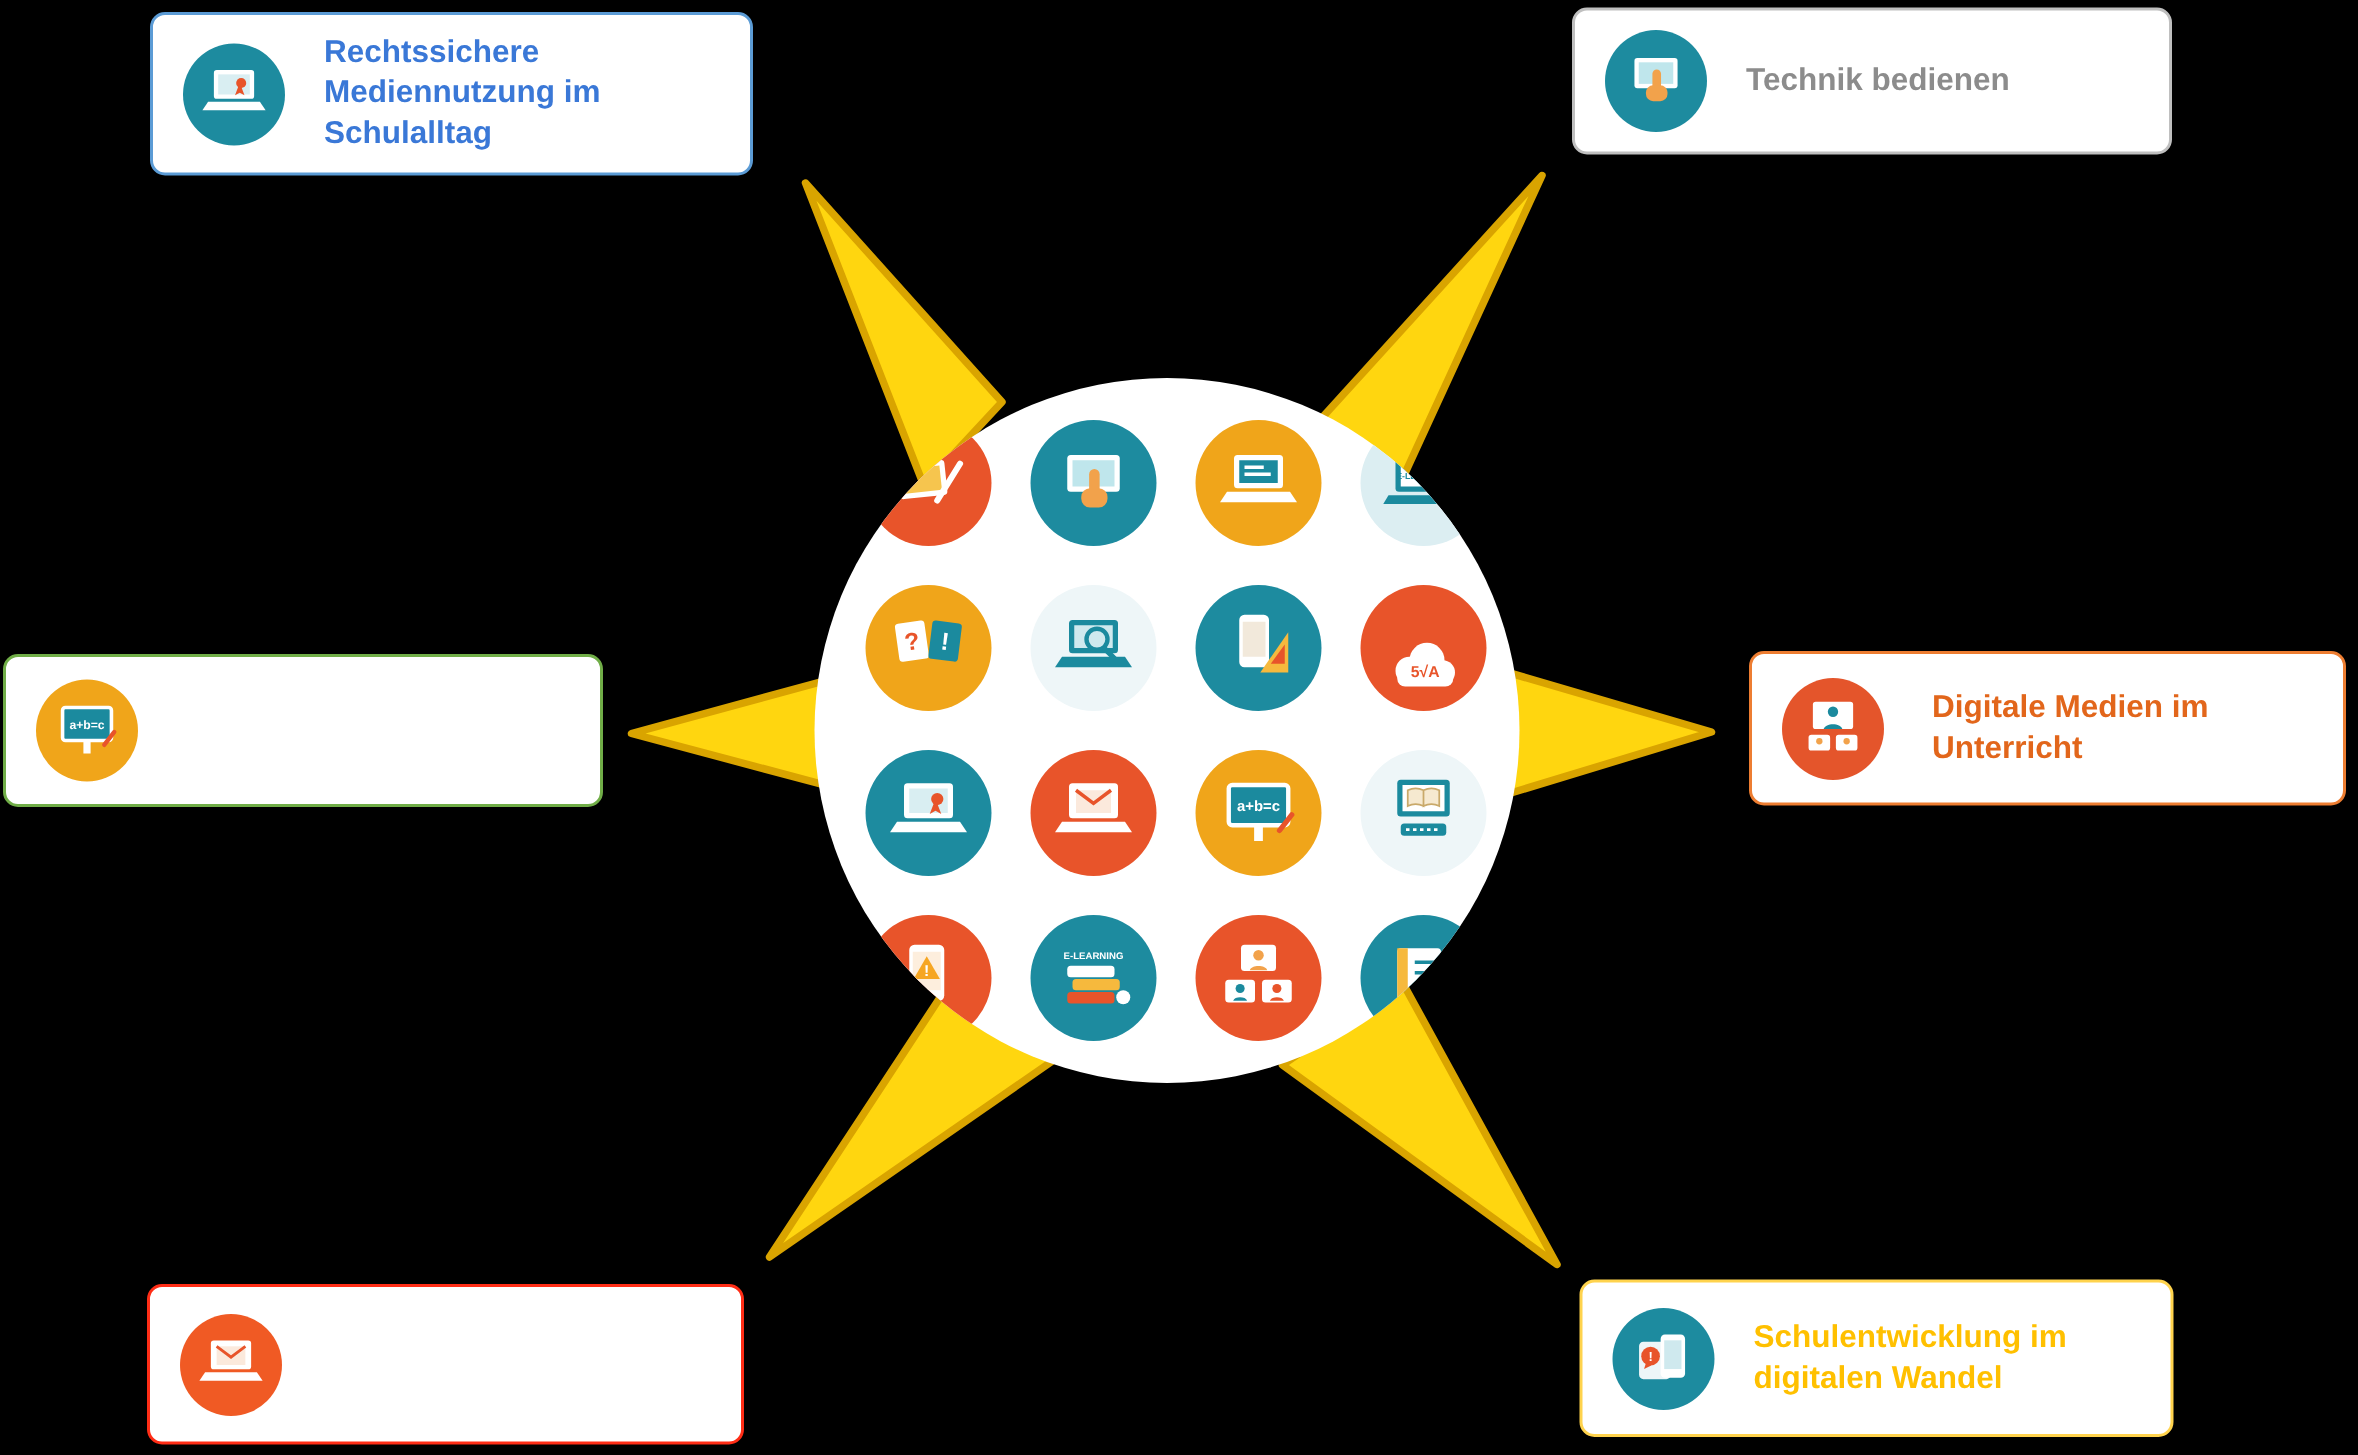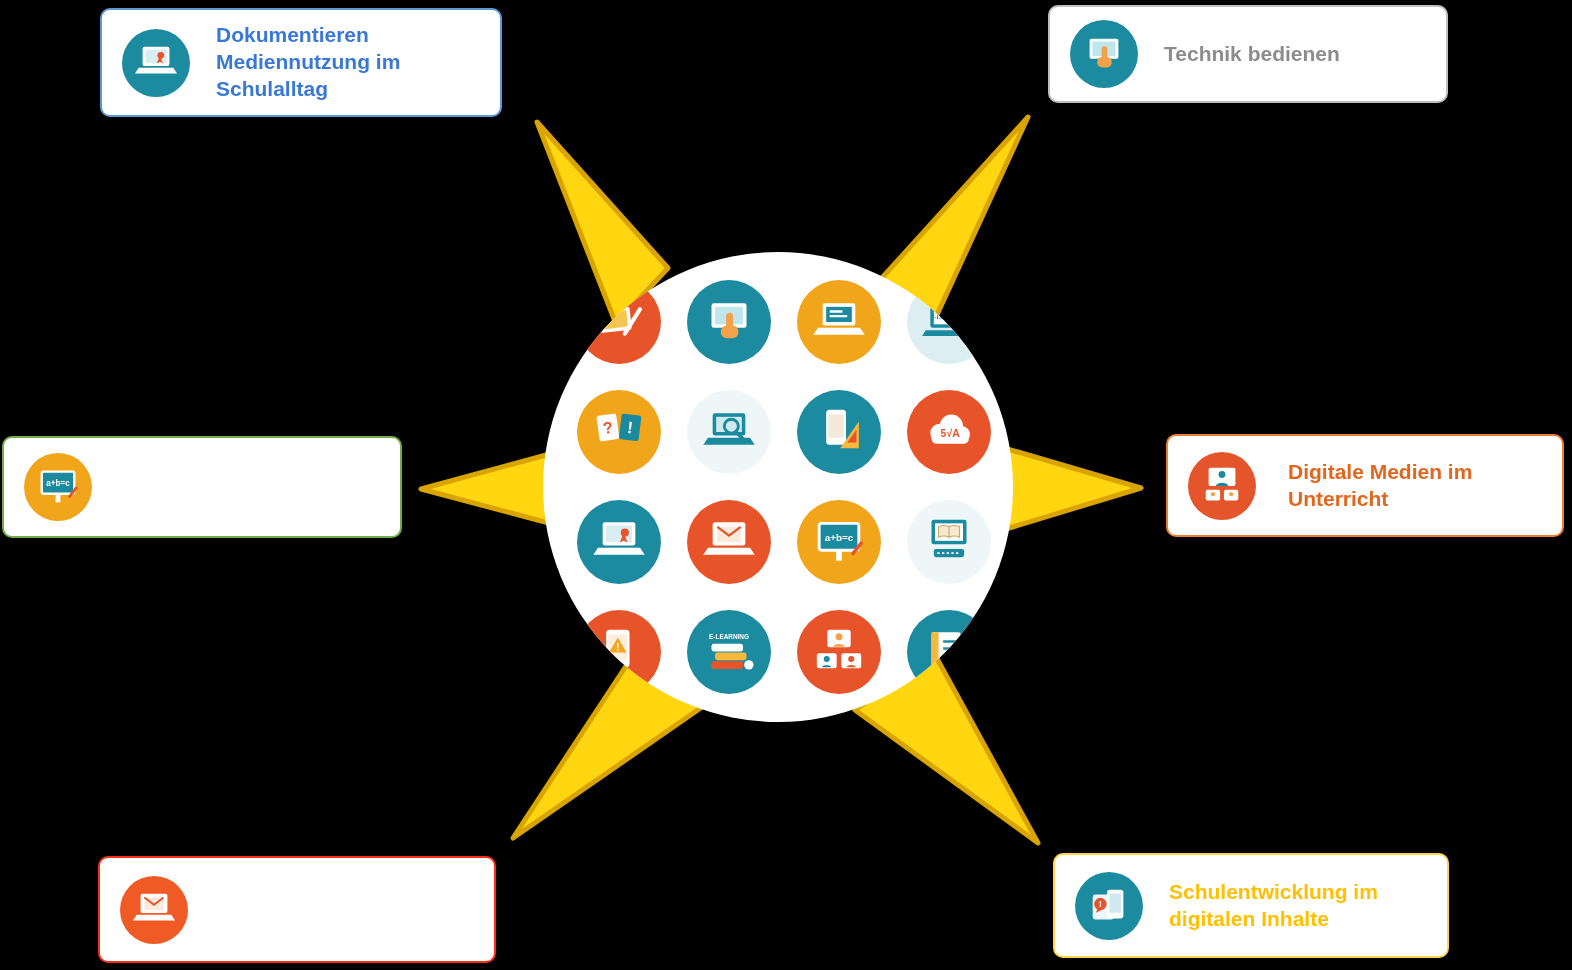--- a/index.html
+++ b/index.html
@@ -135,21 +135,21 @@
           </svg>
         </div>
         <div class="center-icon" style="background: rgb(29, 139, 159);">
           <svg viewBox="0 0 48 48">
             <rect x="13" y="5" width="17" height="30" rx="3" fill="#fff"></rect>
             <rect x="15" y="9" width="13" height="20" fill="#f2e9db"></rect>
             <path d="M25 38L41 15v23z" fill="#f6b93d"></path>
             <path d="M31 33l8-11v11z" fill="#e8542a"></path>
           </svg>
         </div>
-        <div class="center-icon" style="background: rgb(232, 84, 42);">
+        <div class="center-icon" style="background: rgb(232, 84, 42); align-items: flex-end;">
           <svg viewBox="0 0 48 48">
             <circle cx="16" cy="25" r="8" fill="#fff"></circle>
             <circle cx="26" cy="19" r="10" fill="#fff"></circle>
             <circle cx="35" cy="26" r="7" fill="#fff"></circle>
             <rect x="9" y="25" width="32" height="9" rx="4.5" fill="#fff"></rect>
             <text x="25" y="28.5" font-size="9" text-anchor="middle" fill="#e8542a" font-weight="bold">5√A</text>
           </svg>
         </div>
         <div class="center-icon" style="background: rgb(29, 139, 159);">
           <svg viewBox="0 0 48 48">
@@ -231,21 +231,21 @@
   <div class="node" id="node-0" style="border-color: rgb(91, 155, 213);">
     <div class="node-icon" style="background: rgb(29, 139, 159);">
         <svg viewBox="0 0 48 48">
           <rect x="10" y="7" width="28" height="20" rx="2" fill="#fff"></rect>
           <rect x="13" y="10" width="22" height="14" fill="#d9eef2"></rect>
           <circle cx="29" cy="16" r="3.5" fill="#e8542a"></circle>
           <path d="M27 18.5l-2.3 6 3.3-1.8 3.3 1.8-2.3-6z" fill="#e8542a"></path>
           <path d="M6 29h36l4 6H2z" fill="#fff"></path>
         </svg>
       </div>
-    <div class="node-label" style="color: rgb(58, 120, 215);">Dokumentieren
+    <div class="node-label" style="color: rgb(58, 120, 215);">Rechtssichere
 Mediennutzung im
 Schulalltag</div>
   </div>
 
   <div class="node" id="node-1" style="border-color: rgb(191, 191, 191);">
     <div class="node-icon" style="background: rgb(29, 139, 159);">
         <svg viewBox="0 0 48 48">
           <rect x="9" y="8" width="30" height="21" rx="2" fill="#fff"></rect>
           <rect x="12" y="11" width="24" height="15" fill="#bfe6ec"></rect>
           <rect x="21.5" y="16" width="6" height="18" rx="3" fill="#f2a24b"></rect>
@@ -298,16 +298,16 @@
         <svg viewBox="0 0 48 48">
           <rect x="7" y="12" width="22" height="26" rx="3" fill="#fff" opacity="0.92"></rect>
           <rect x="22" y="7" width="17" height="30" rx="3" fill="#fff"></rect>
           <rect x="24.5" y="11" width="12" height="20" fill="#cfe9ee"></rect>
           <circle cx="15" cy="22" r="6.5" fill="#e8542a"></circle>
           <path d="M12 26l-1.5 5 5-2.5z" fill="#e8542a"></path>
           <text x="15" y="25.5" font-size="9" text-anchor="middle" fill="#fff" font-weight="bold">!</text>
         </svg>
       </div>
     <div class="node-label" style="color: rgb(255, 192, 0);">Schulentwicklung im
-digitalen Inhalte</div>
+digitalen Wandel</div>
   </div>
 
 </div>
 
 </body></html>

